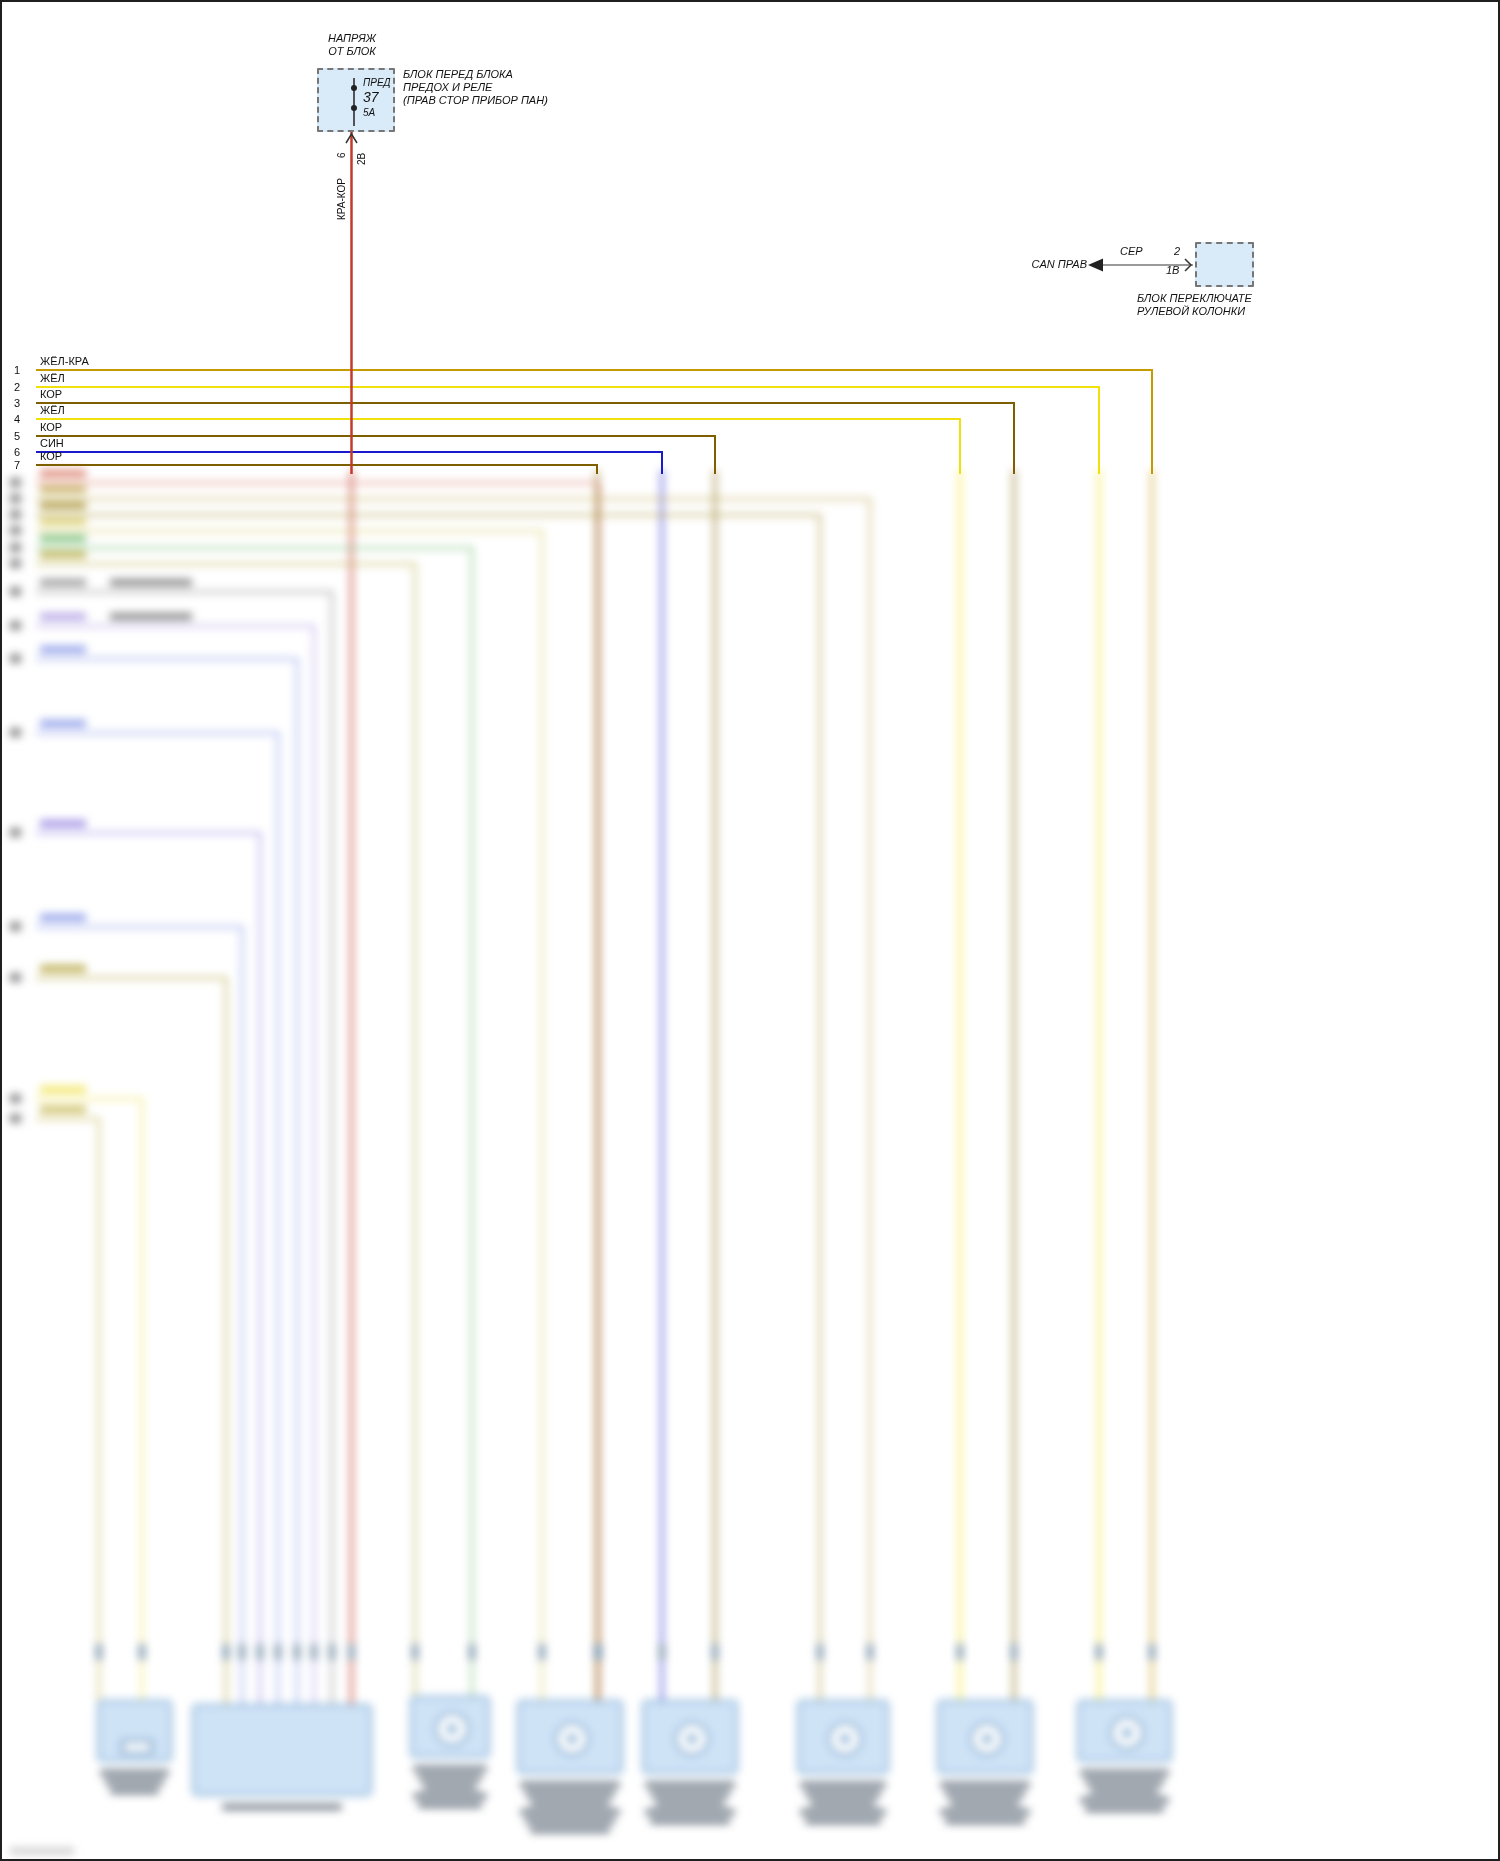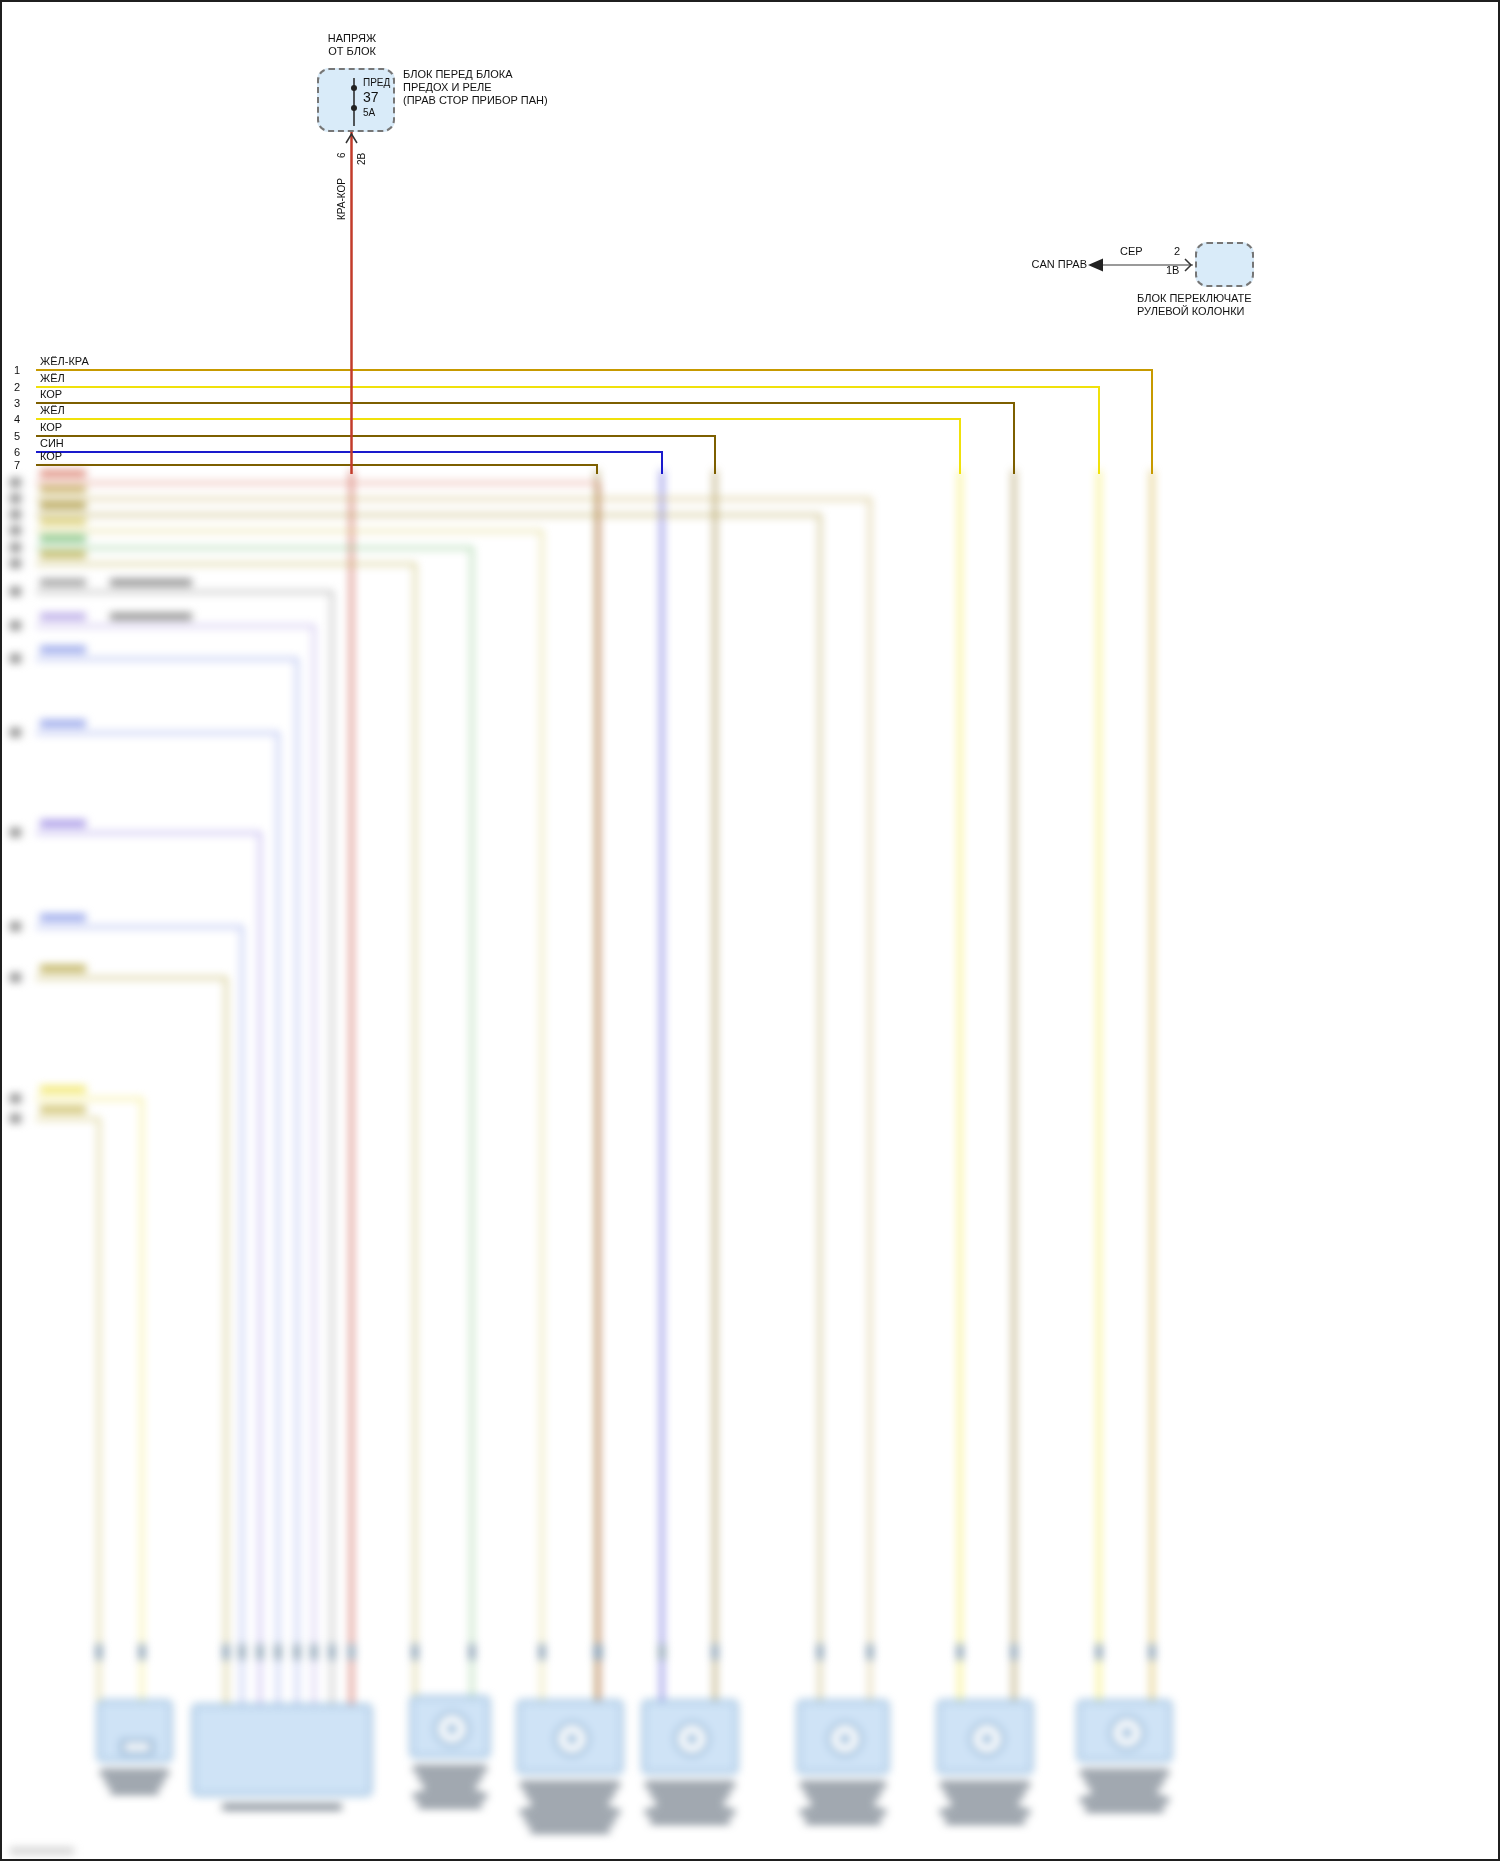--- a/index.html
+++ b/index.html
@@ -1,24 +1,24 @@
 <!DOCTYPE html>
 <html><head>
 <meta charset="utf-8">
 <style>
   html,body{margin:0;padding:0;background:#fff;}
   .canvas{position:relative;width:1500px;height:1861px;background:#fff;
     border:2px solid #1f1f1f;box-sizing:border-box;overflow:hidden;
     font-family:"Liberation Sans",sans-serif;color:#111;}
   svg.layer{position:absolute;left:0;top:0;}
   svg text{font-family:"Liberation Sans",sans-serif;font-size:11px;fill:#111;}
-  .lbl{position:absolute;font-size:11px;line-height:13px;white-space:nowrap;}
+  .lbl{position:absolute;font-size:11px;line-height:13px;white-space:nowrap;font-style:italic;}
   .vtext{position:absolute;font-size:10px;white-space:nowrap;
     transform:rotate(-90deg);transform-origin:left top;}
-  .dashed-box{position:absolute;border:2px dashed #767676;background:#d9ebf9;border-radius:12px;box-sizing:border-box;}
+  .dashed-box{position:absolute;border:2px dashed #767676;background:#d9ebf9;border-radius:1px;box-sizing:border-box;}
   #blur-layer{position:absolute;left:0;top:0;width:1500px;height:1861px;filter:blur(4px);}
   #components{position:absolute;left:0;top:0;width:100%;height:100%;}
   .component{position:absolute;background:#cfe3f6;border:2px solid #74a4cf;border-radius:5px;box-sizing:border-box;}
   .motor{position:absolute;border:2px solid #5d8fbd;background:#fff;border-radius:50%;box-sizing:border-box;}
   .motor-core{position:absolute;border:2px solid #5d8fbd;background:#cfe3f6;border-radius:50%;box-sizing:border-box;}
   .inner-rect{position:absolute;background:#fff;border:2px solid #4f7fae;box-sizing:border-box;}
   .cap{position:absolute;background:#4f5d6b;border-radius:2px;opacity:.8;}
 </style>
 </head>
 <body>

